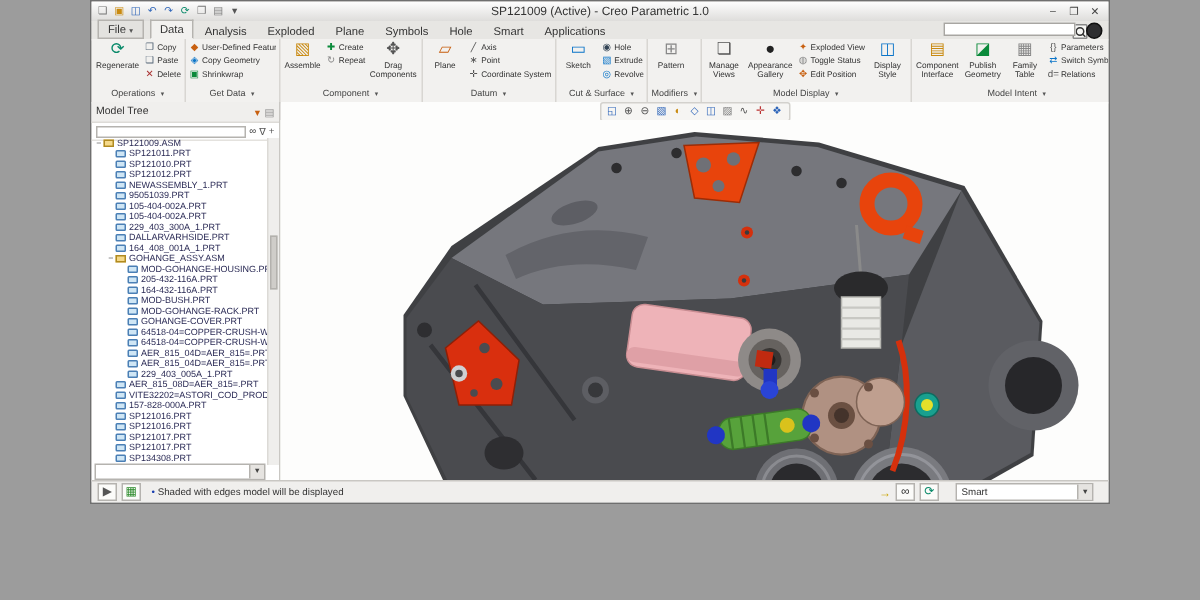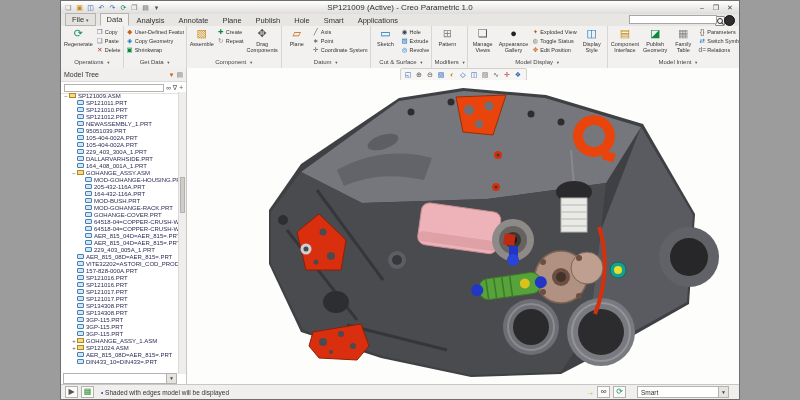--- a/index.html
+++ b/index.html
@@ -1,17 +1,17 @@
 <!DOCTYPE html>
 <html><head>
 <meta charset="utf-8">
 <style>
   html,body{margin:0;padding:0;width:800px;height:400px;background:#9c9c9c;overflow:hidden;
     font-family:"Liberation Sans",sans-serif;-webkit-font-smoothing:antialiased;}
-  .app{position:absolute;left:60px;top:0;width:680px;height:400px;background:#f2f1ef;
+  .app{position:absolute;left:60px;top:0;width:680px;height:336px;background:#f2f1ef;
     border:1px solid #6f6f6f;box-sizing:border-box;overflow:hidden;}
   
   .titlebar{position:absolute;left:0;top:0;right:0;height:13px;background:linear-gradient(#fefefe,#dedddb);
     border-bottom:1px solid #cfcecb;display:flex;align-items:center;}
   .qat{display:flex;gap:2px;padding-left:3px;align-items:center;}
   .qat .gi{font-size:7px;line-height:9px;width:9px;height:9px;text-align:center;cursor:default;}
   .wtitle{position:absolute;left:0;right:0;text-align:center;font-size:8px;color:#333;pointer-events:none;}
   .wbtns{margin-left:auto;display:flex;gap:4px;padding-right:4px;font-size:7px;color:#444;z-index:2;}
   .wbtns span{width:10px;text-align:center;}
   
@@ -103,23 +103,23 @@
       <span>–</span>
       <span>❐</span>
       <span>✕</span>
     </div>
   </div>
 
   <div class="tabrow" id="tabrow">
       <div class="tab filetab">File<span class="menu-arrow">▾</span></div>
       <div class="tab active">Data</div>
       <div class="tab">Analysis</div>
-      <div class="tab">Annotate</div>
+      <div class="tab">Exploded</div>
       <div class="tab">Plane</div>
-      <div class="tab">Publish</div>
+      <div class="tab">Symbols</div>
       <div class="tab">Hole</div>
       <div class="tab">Smart</div>
       <div class="tab">Applications</div>
     </div>
   <div class="cmdsearch">
     <input type="text" placeholder="" style="">
   </div>
   <span class="magbtn"></span>
   <span class="helpball"></span>
 

